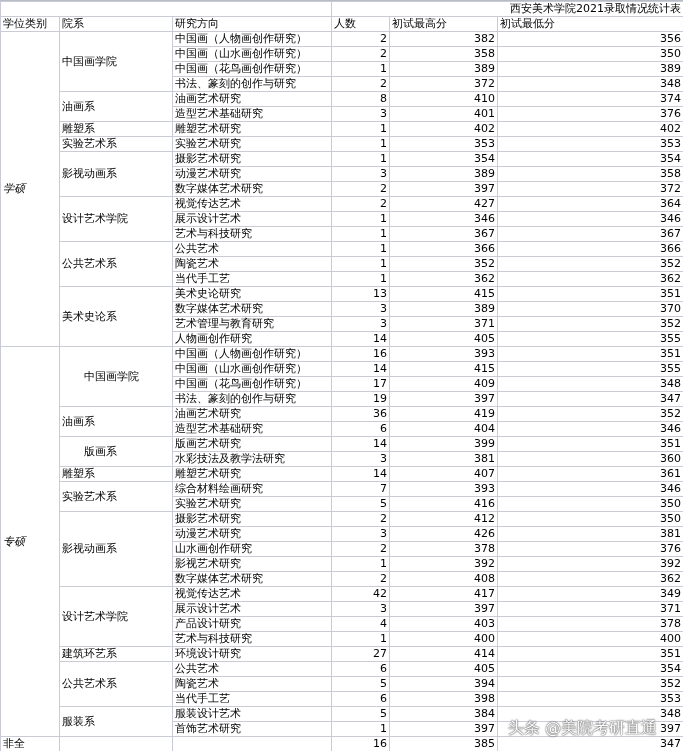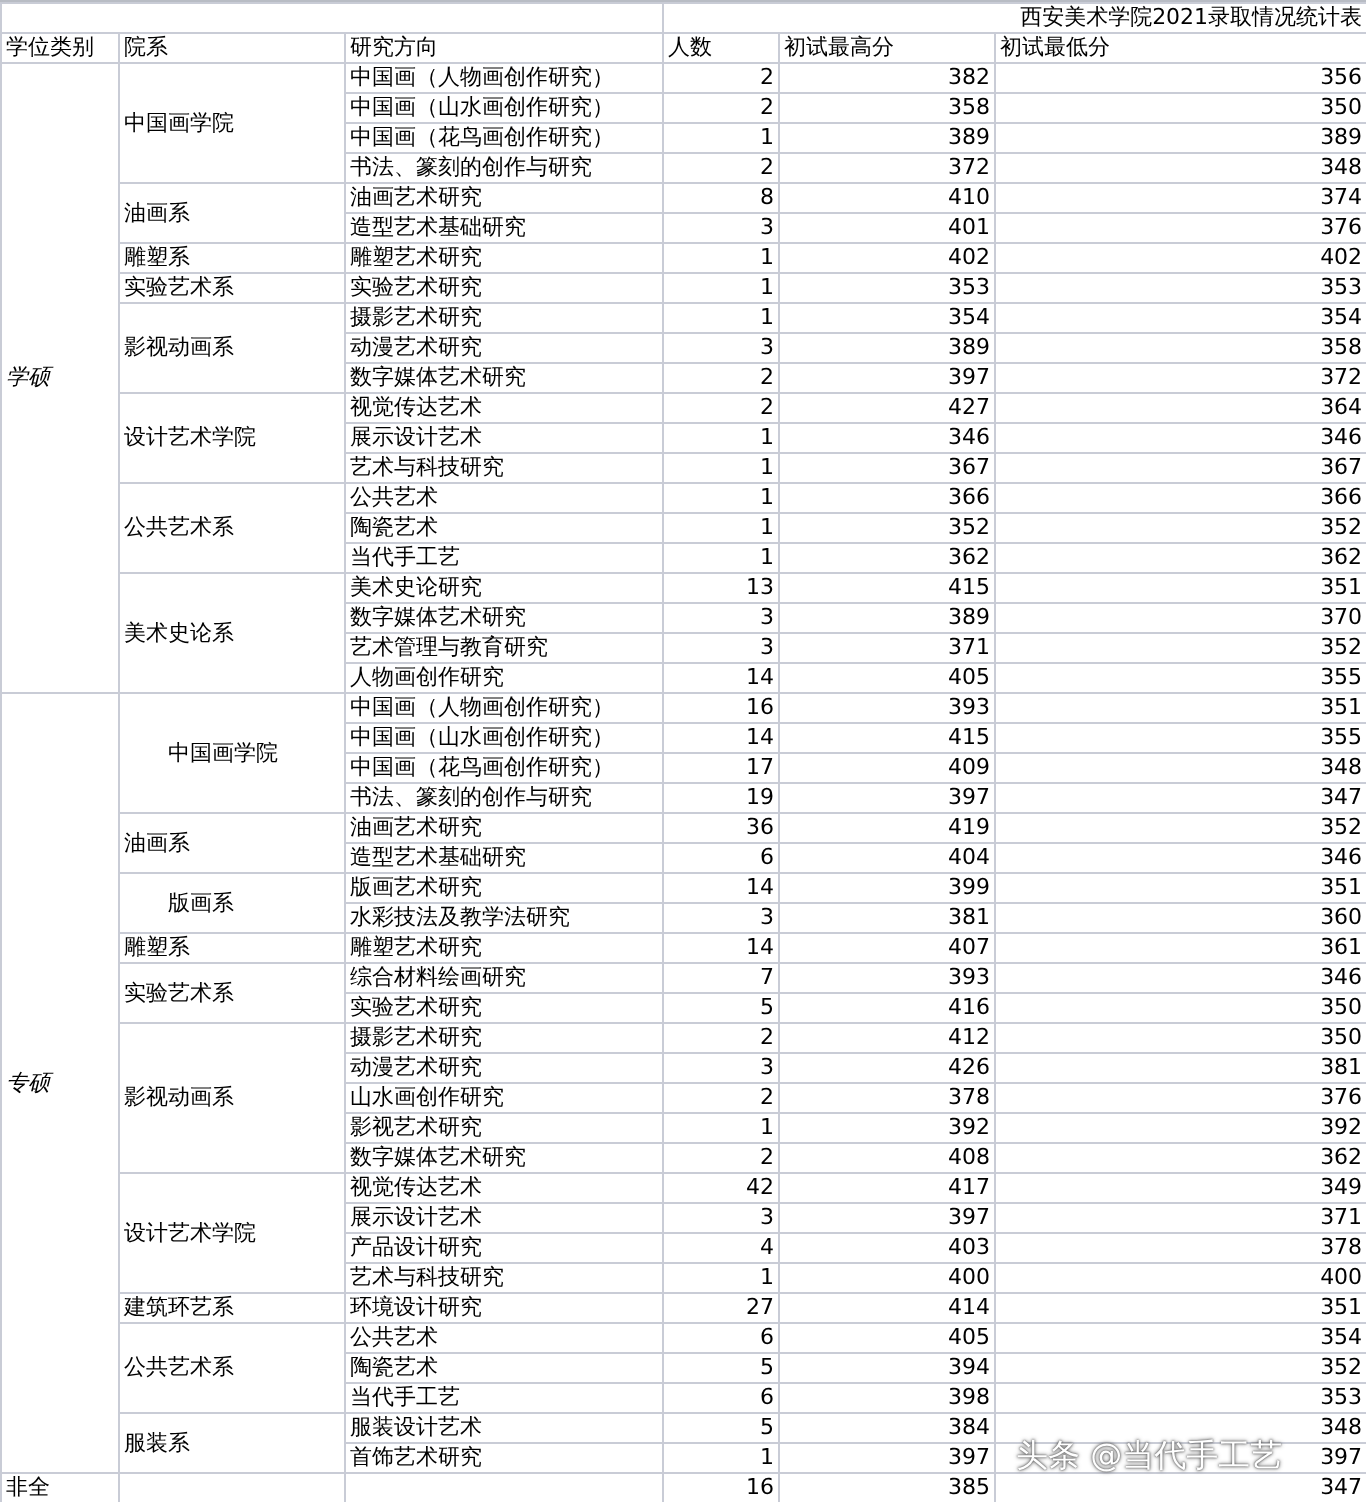--- a/index.html
+++ b/index.html
@@ -354,13 +354,13 @@
         <td>非全</td>
         <td></td>
         <td></td>
         <td class="num">16</td>
         <td class="num">385</td>
         <td class="num">347</td>
       </tr>
     </tbody>
 </table>
 
-<div class="watermark">头条 @当代手工艺</div>
+<div class="watermark">头条 @美院考研直通</div>
 
 </body></html>

